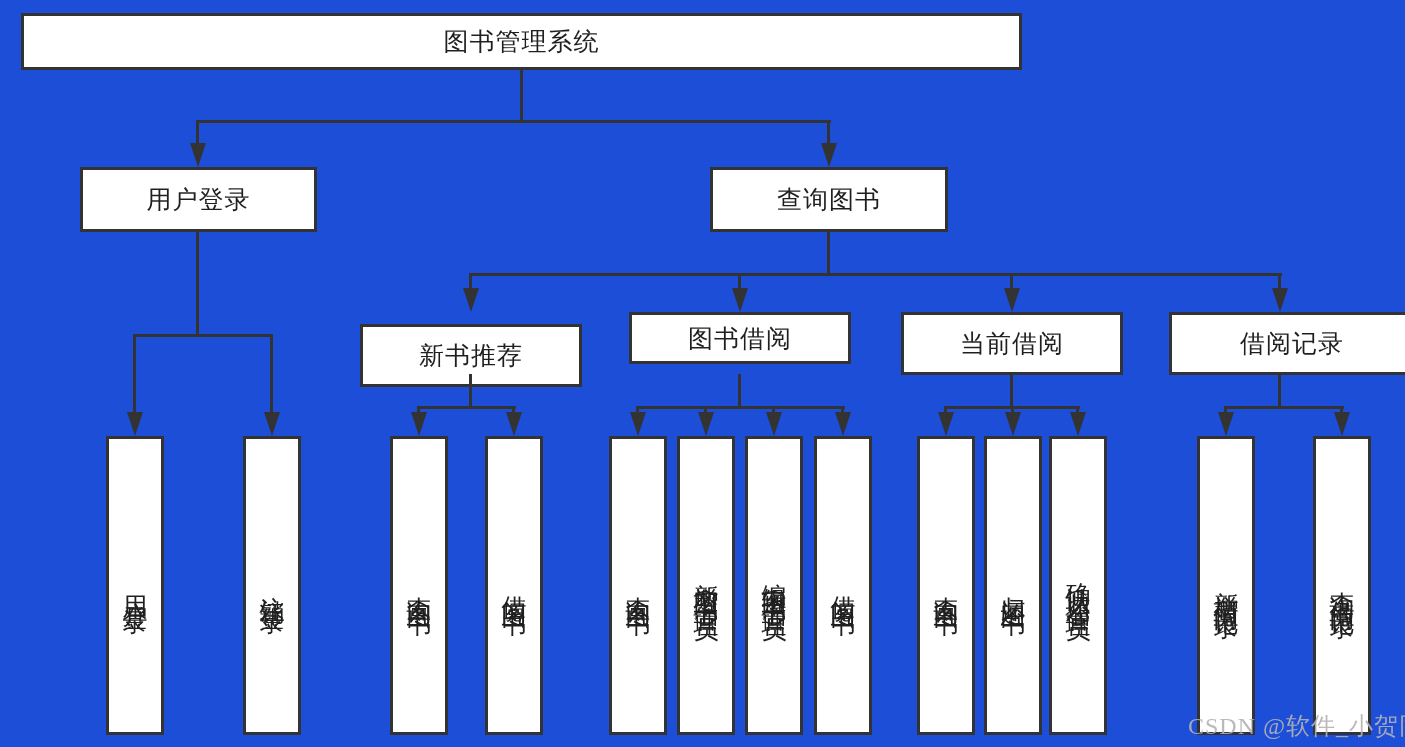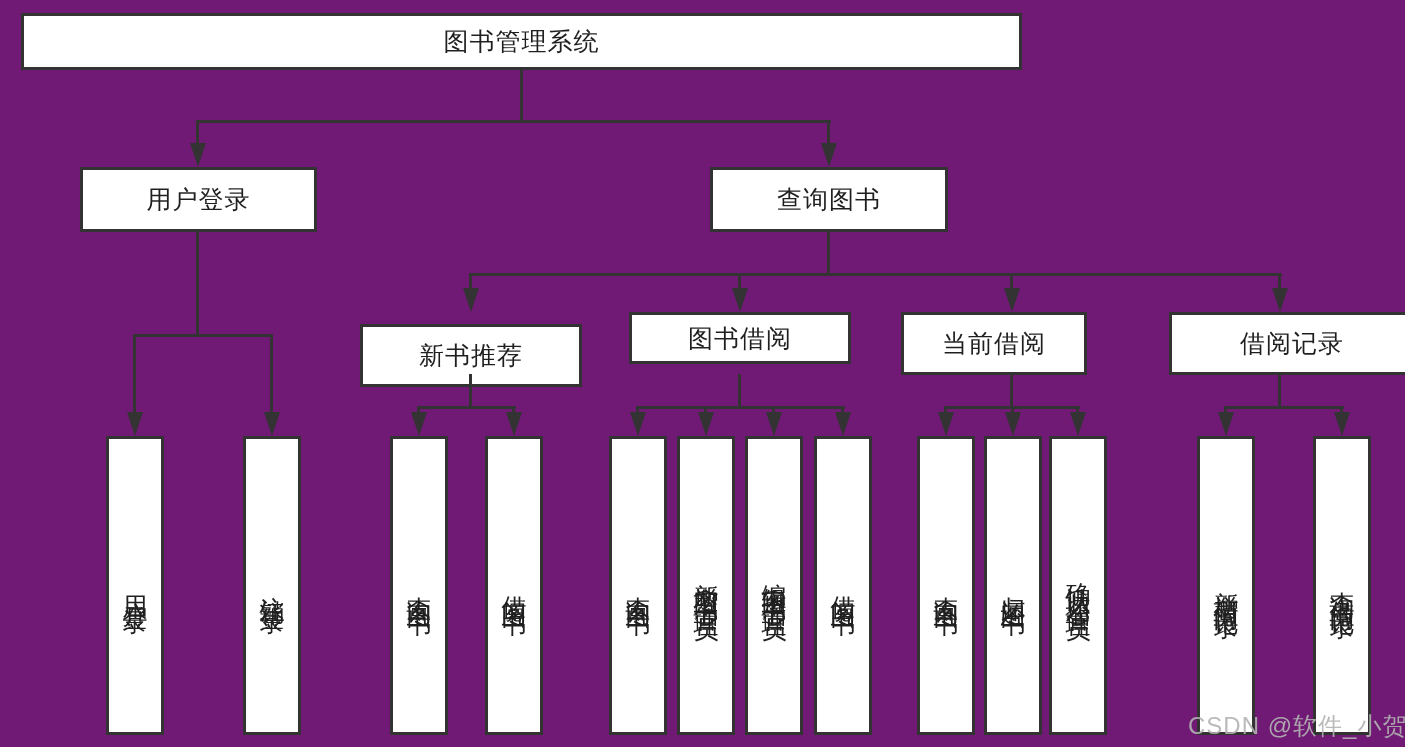--- a/index.html
+++ b/index.html
@@ -1,18 +1,18 @@
 <!DOCTYPE html>
 <html><head>
 <meta charset="utf-8">
 <style>
   html,body{margin:0;padding:0;background:#ffffff;}
   #canvas{
-    position:relative;width:1405px;height:747px;background:#701a75;
-    font-family:Liberation Sans, sans-serif;color:#1f1f1f;overflow:hidden;
+    position:relative;width:1405px;height:747px;background:#1d4ed8;
+    font-family:Liberation Serif, serif;color:#1f1f1f;overflow:hidden;
   }
   .box{
     position:absolute;box-sizing:border-box;border:3px solid #333333;background:#ffffff;
     display:flex;align-items:center;justify-content:center;
     font-size:25px;letter-spacing:1px;white-space:nowrap;
   }
   .leaf{
     position:absolute;box-sizing:border-box;border:3px solid #333333;background:#ffffff;
     top:436px;width:58px;height:299px;
     display:flex;align-items:center;justify-content:center;
@@ -73,21 +73,21 @@
   <div class="arrow" style="left:732px;top:288px;"></div>
   <div class="arrow" style="left:1004px;top:288px;"></div>
   <div class="arrow" style="left:1272px;top:288px;"></div>
 
   <div class="box" style="left:360px;top:312px;width:222px;height:63px;margin-top:12px;">
     <span>新书推荐</span>
   </div>
   <div class="box" style="left:629px;top:312px;width:222px;height:52px;">
     <span>图书借阅</span>
   </div>
-  <div class="box" style="left:901px;top:312px;width:186px;height:63px;">
+  <div class="box" style="left:901px;top:312px;width:222px;height:63px;">
     <span>当前借阅</span>
   </div>
   <div class="box" style="left:1169px;top:312px;width:246px;height:63px;">
     <span>借阅记录</span>
   </div>
 
   <div class="vline" style="left:469px;top:374px;height:34px;"></div>
   <div class="hline" style="left:417px;top:406px;width:99px;"></div>
   <div class="vline" style="left:417px;top:406px;height:9px;"></div>
   <div class="vline" style="left:512px;top:406px;height:9px;"></div>

